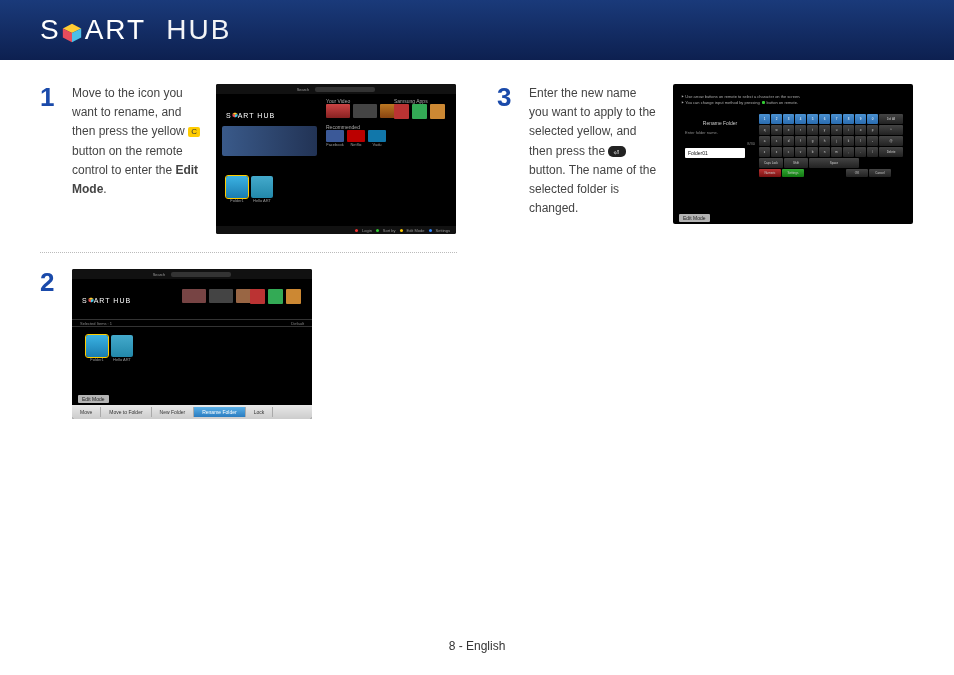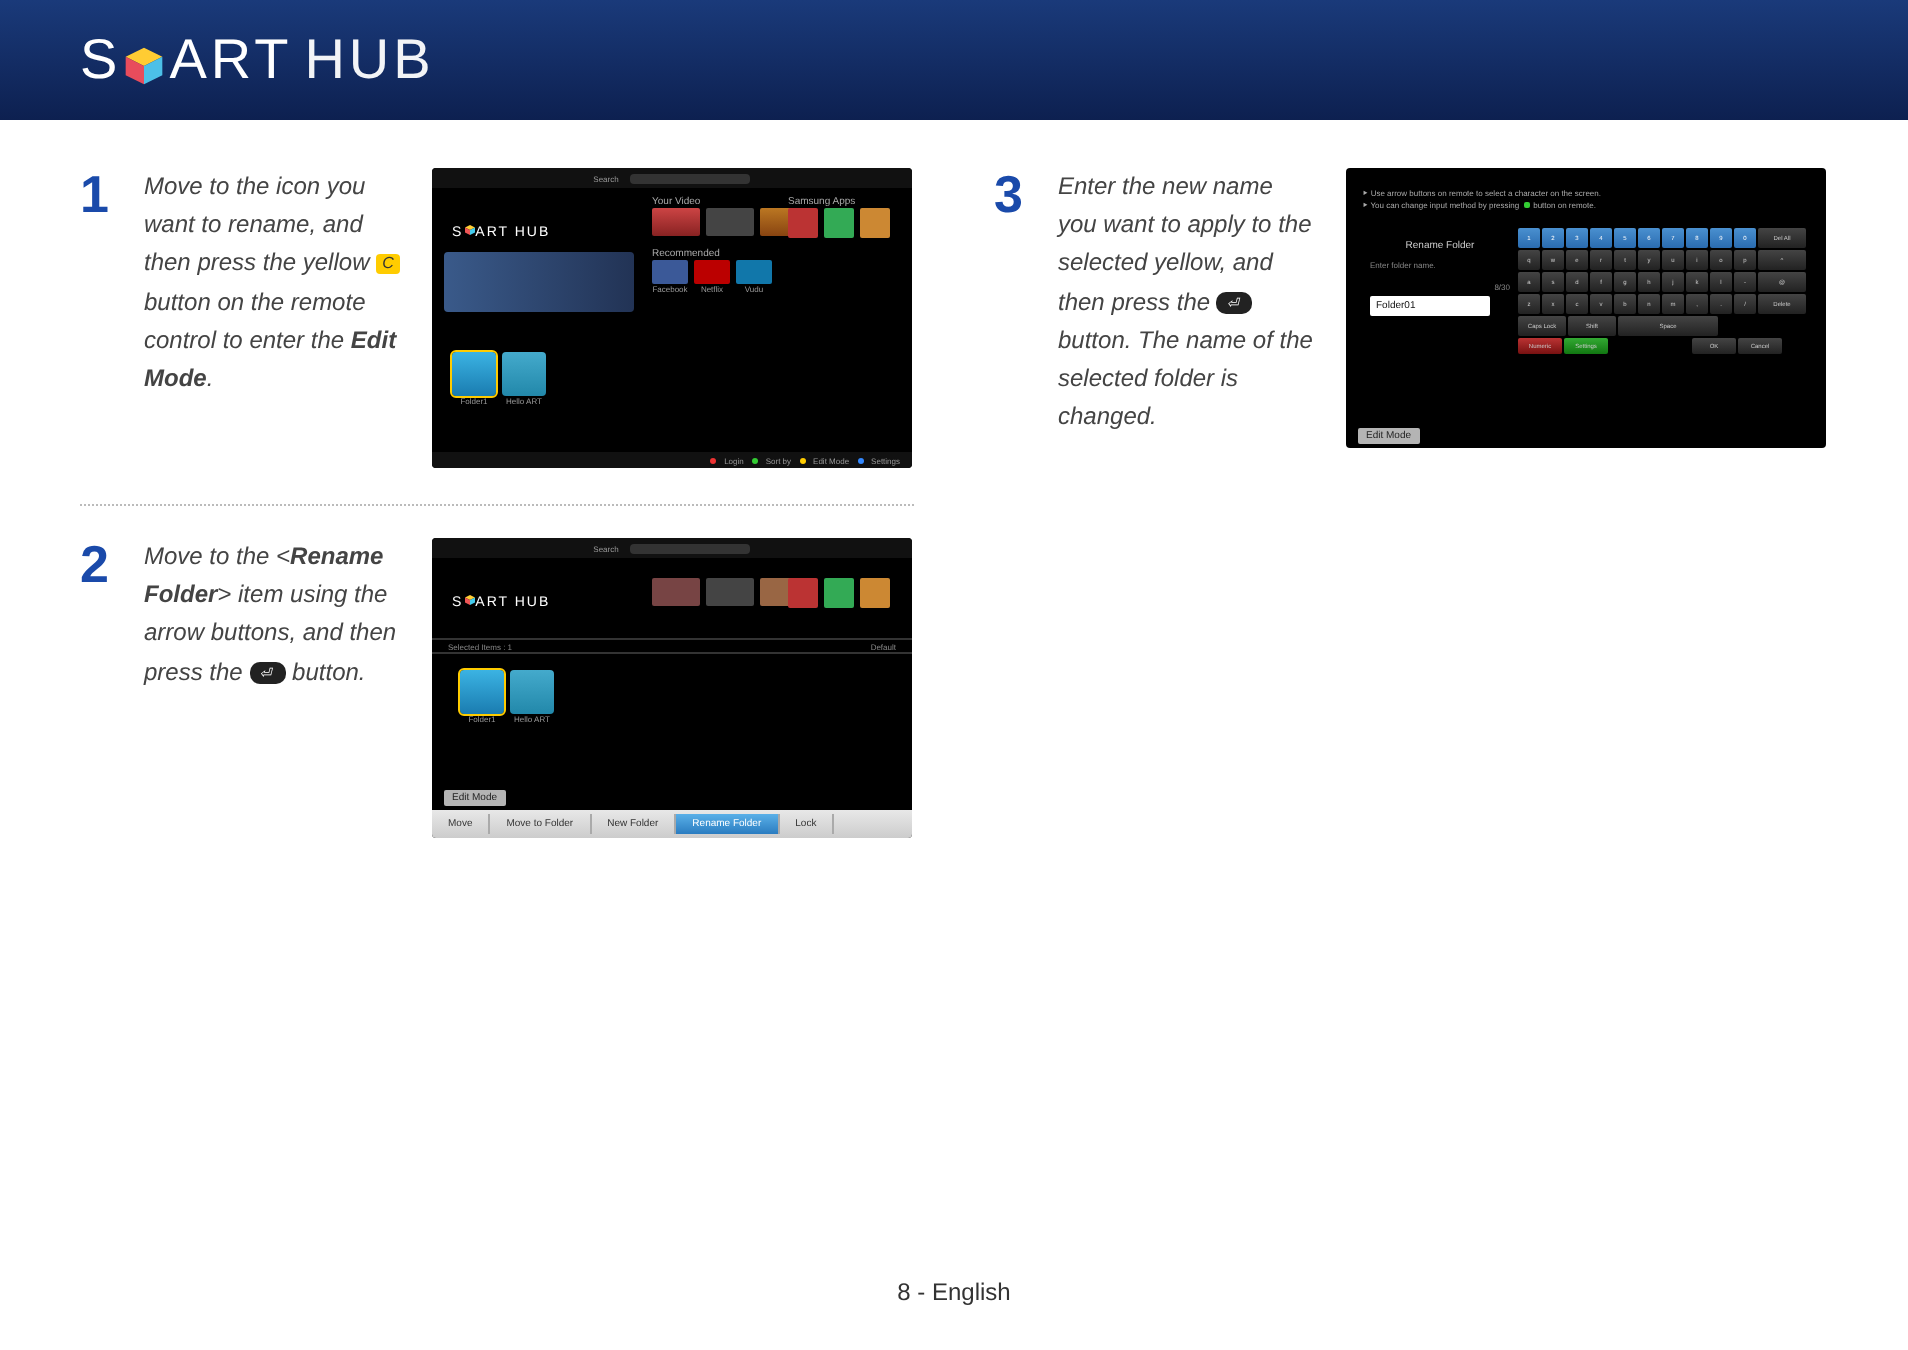--- a/index.html
+++ b/index.html
@@ -7,33 +7,33 @@
   
   .header-bar {
     background: linear-gradient(to bottom, #1a3a7a 0%, #0d2050 100%);
     height: 60px;
     display: flex;
     align-items: center;
     padding-left: 40px;
   }
   .logo { color: #fff; font-size: 28px; font-weight: 300; letter-spacing: 2px; display: flex; align-items: center; }
   .logo-cube { display: inline-block; width: 22px; height: 22px; margin-right: 2px; }
-  .logo .hub-word { font-weight: 200; margin-left: 6px; opacity: 0.95; }
+  .logo .hub-word { font-weight: 200; margin-left: 20px; opacity: 0.95; }
   
   .content { padding: 24px 40px 10px 40px; }
   .section-title { font-size: 18px; color: #555; margin-bottom: 30px; display: flex; align-items: center; }
   .section-title .bar { width: 5px; height: 18px; background: #1a4aaa; margin-right: 8px; display: inline-block; }
   
   .columns { display: flex; gap: 40px; }
   .col-left { width: 440px; }
   .col-right { width: 440px; }
   
   .step { display: flex; align-items: flex-start; margin-bottom: 18px; gap: 14px; }
   .step-num { color: #1a4aaa; font-size: 26px; font-weight: bold; width: 18px; flex-shrink: 0; line-height: 1; }
-  .step-text { font-size: 12px; line-height: 1.6; color: #444; width: 130px; flex-shrink: 0; font-style: italic; }
+  .step-text { font-size: 12px; line-height: 1.6; color: #444; width: 130px; flex-shrink: 0; }
   .step-text b { font-weight: bold; }
   
   .thumb { width: 240px; height: 150px; background: #000; border-radius: 2px; flex-shrink: 0; position: relative; overflow: hidden; font-size: 5px; color: #ccc; }
   
   .tv-header { height: 10px; background: #111; display: flex; align-items: center; justify-content: center; gap: 6px; }
   .tv-search { width: 60px; height: 5px; background: #333; border-radius: 2px; }
   .tv-logo { position: absolute; left: 10px; top: 28px; color: #fff; font-size: 7px; letter-spacing: 1px; }
   .tv-logo .cube2 { width: 6px; height: 6px; display: inline-block; }
   
   .tv-row-label { position: absolute; color: #aaa; font-size: 5px; }
@@ -177,25 +177,20 @@
             <span class="dot b"></span>
               <span class="bbl">Settings</span>
           </div>
         </div>
       </div>
 
       <hr class="divider">
 
       <div class="step">
         <div class="step-num">2</div>
-        <div class="step-text">
-          <span>Move to the &lt;</span><b>Rename Folder</b><span>&gt; item using the arrow buttons, and then press the </span>
-          <span class="enter-btn"></span>
-          <span> button.</span>
-        </div>
 
         <div class="thumb">
           <div class="tv-header">
               <div class="bbl">Search</div>
               <div class="tv-search"></div>
             </div>
           <div class="tv-logo"><span>S<span class="cube2"><svg viewBox="0 0 24 24" width="6" height="6">
                     <polygon points="12,2 22,7 12,12 2,7" fill="#fc3"></polygon>
                     <polygon points="2,7 12,12 12,22 2,17" fill="#e55"></polygon>
                     <polygon points="22,7 12,12 12,22 22,17" fill="#4ce"></polygon>

